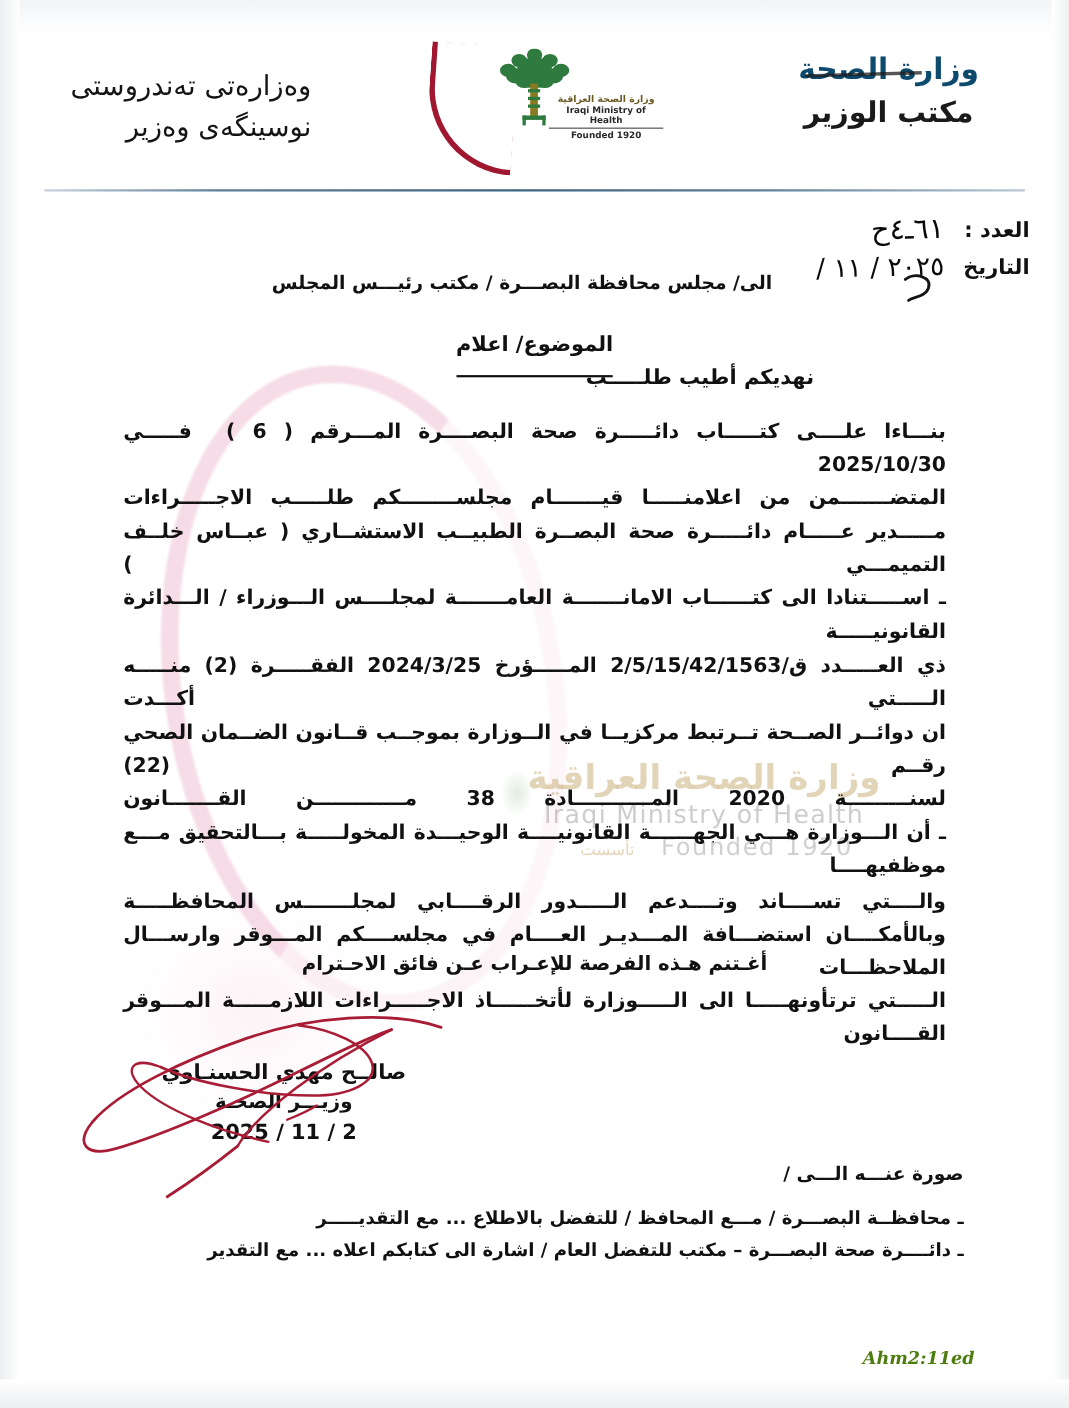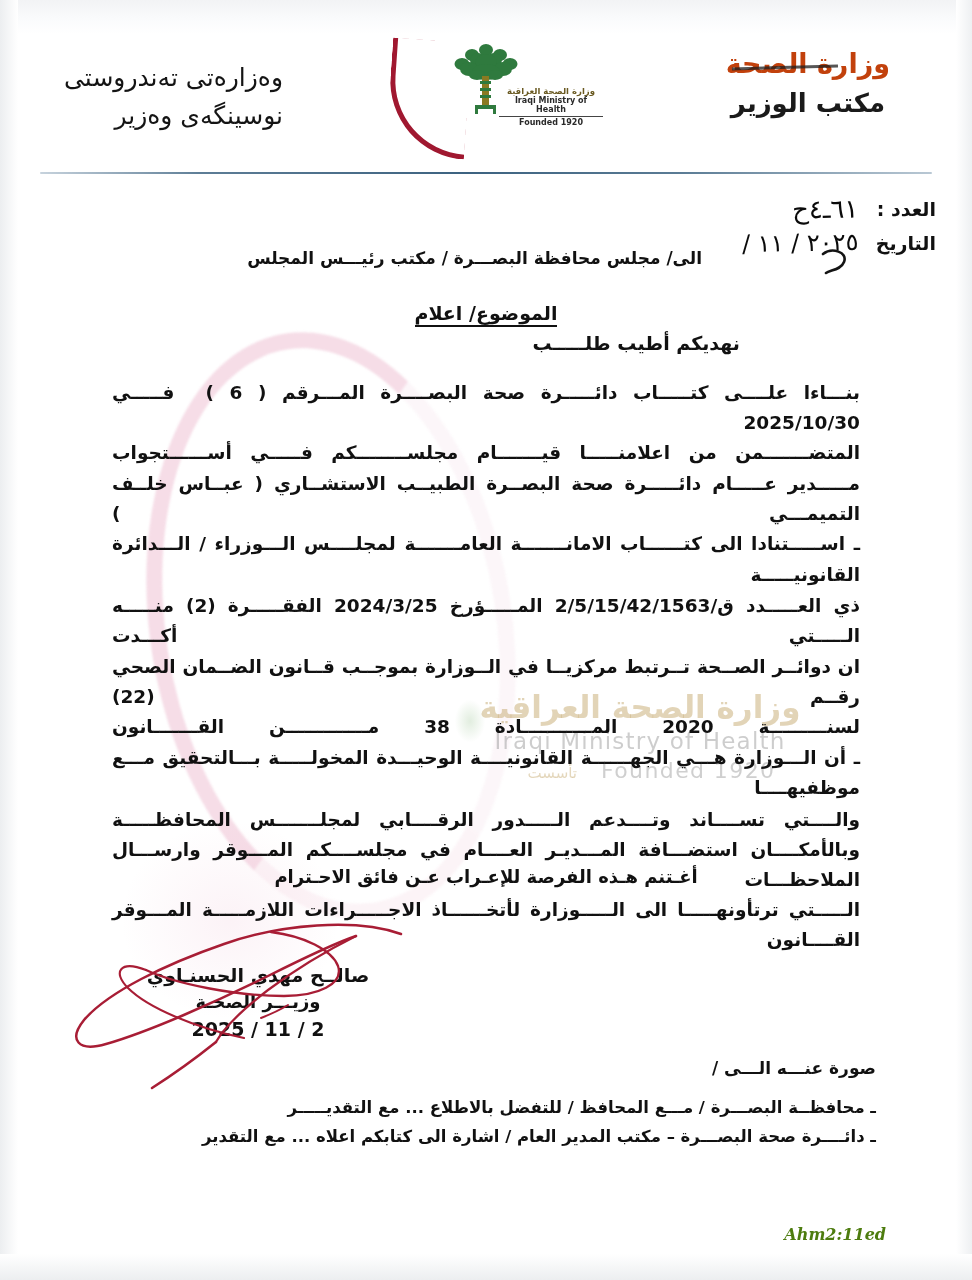--- a/index.html
+++ b/index.html
@@ -131,21 +131,21 @@
   .lh-ar {
     position: absolute;
     right: 48px;
     top: 6px;
     text-align: center;
     line-height: 1.48;
   }
   .lh-ar .l1 {
     font-size: 27px;
     font-weight: bold;
-    color: #c2410c;
+    color: #0c4a6e;
     position: relative;
     display: inline-block;
   }
   
   .lh-ar .l1::after {
     content: "";
     position: absolute;
     left: 6px;
     right: 52px;
     top: 54%;
@@ -282,21 +282,21 @@
     position: absolute;
     left: 0; right: 0;
     top: 302px;
     text-align: center;
   }
   .subject span {
     font-size: 19px;
     font-weight: bold;
     color: #111;
     border-bottom: 2px solid #111;
-    padding-bottom: 1px;
+    padding-bottom: 17px;
   }
   .greeting {
     position: absolute;
     right: 232px;
     top: 332px;
     font-size: 19px;
     font-weight: bold;
     color: #111;
   }
 
@@ -478,21 +478,21 @@
 
   <div class="recipient">الى/ مجلس محافظة البصـــرة / مكتب رئيـــس المجلس</div>
 
   <div class="subject">
     <span>الموضوع/ اعلام</span>
   </div>
   <div class="greeting">نهديكم أطيب طلـــــب</div>
 
   <div class="body">
     <p>بنـــاءا علــــى كتـــــاب دائـــــرة صحة البصــــرة المـــرقم ( 6 )  فـــــي  2025/10/30</p>
-    <p>المتضـــــــمن من اعلامنـــــا قيـــــــام مجلســــــــكم فـــــي أســــــتجواب</p>
+    <p>المتضـــــــمن من اعلامنـــــا قيـــــــام مجلســــــــكم طلـــــب الاجـــــراءات</p>
     <p>مـــــدير عـــــام دائـــــرة صحة البصــرة الطبيــب الاستشــاري ( عبــاس خلــف التميمـــي )</p>
     <p class="tall">ـ اســـــتنادا الى كتــــــاب الامانـــــــة العامـــــــة لمجلــــس الـــوزراء / الـــدائرة القانونيـــــة</p>
     <p>ذي العـــــدد ق/2/5/15/42/1563 المـــــؤرخ 2024/3/25 الفقـــــرة (2) منـــــه الـــــتي أكـــدت</p>
     <p>ان دوائــر الصــحة تــرتبط مركزيــا في الــوزارة بموجــب قــانون الضــمان الصحي رقــم (22)</p>
     <p>لسنـــــــــة 2020 المـــــــــــادة 38 مـــــــــــــن القـــــــانون</p>
     <p class="tall">ـ أن الـــوزارة هـــي الجهــــــة القانونيــــة الوحيـــدة المخولـــــة بـــالتحقيق مـــع موظفيهــــا</p>
     <p>والــــتي تســــاند وتــــدعم الـــــدور الرقــــابي لمجلـــــــس المحافظـــــة</p>
     <p>وبالأمكــــان استضـــافة المـــديـر العــــام في مجلســــكم المـــوقر وارســـال الملاحظـــات</p>
     <p>الـــــتي ترتأونهـــــا الى الـــــوزارة لأتخــــــاذ الاجـــــراءات اللازمـــــة المـــوقر القــــانون</p>
   </div>
@@ -515,18 +515,18 @@
                C 180 86, 120 74, 90 60" stroke-width="2.3"></path>
       <path d="M90 60 C 64 50, 56 62, 72 78 C 92 98, 140 118, 188 128" stroke-width="2.1"></path>
       <path d="M160 132 C 140 148, 118 164, 96 178" stroke-width="2.6"></path>
       <path d="M205 108 C 215 104, 224 100, 232 95" stroke-width="2.0"></path>
     </g>
   </svg>
 
   <div class="cc">
     <div class="cc-title">صورة عنـــه الـــى /</div>
     <div class="cc-item">ـ  محافظــة البصـــرة / مـــع المحافظ / للتفضل بالاطلاع ... مع التقديـــــر</div>
-    <div class="cc-item">ـ  دائــــرة صحة البصـــرة – مكتب المدير العام / اشارة الى كتابكم اعلاه  ... مع التقدير</div>
+    <div class="cc-item">ـ  دائــــرة صحة البصـــرة – مكتب للتفضل العام / اشارة الى كتابكم اعلاه  ... مع التقدير</div>
   </div>
 
   <div class="footer-note">Ahm2:11ed</div>
 
 </div>
 
 </body></html>

